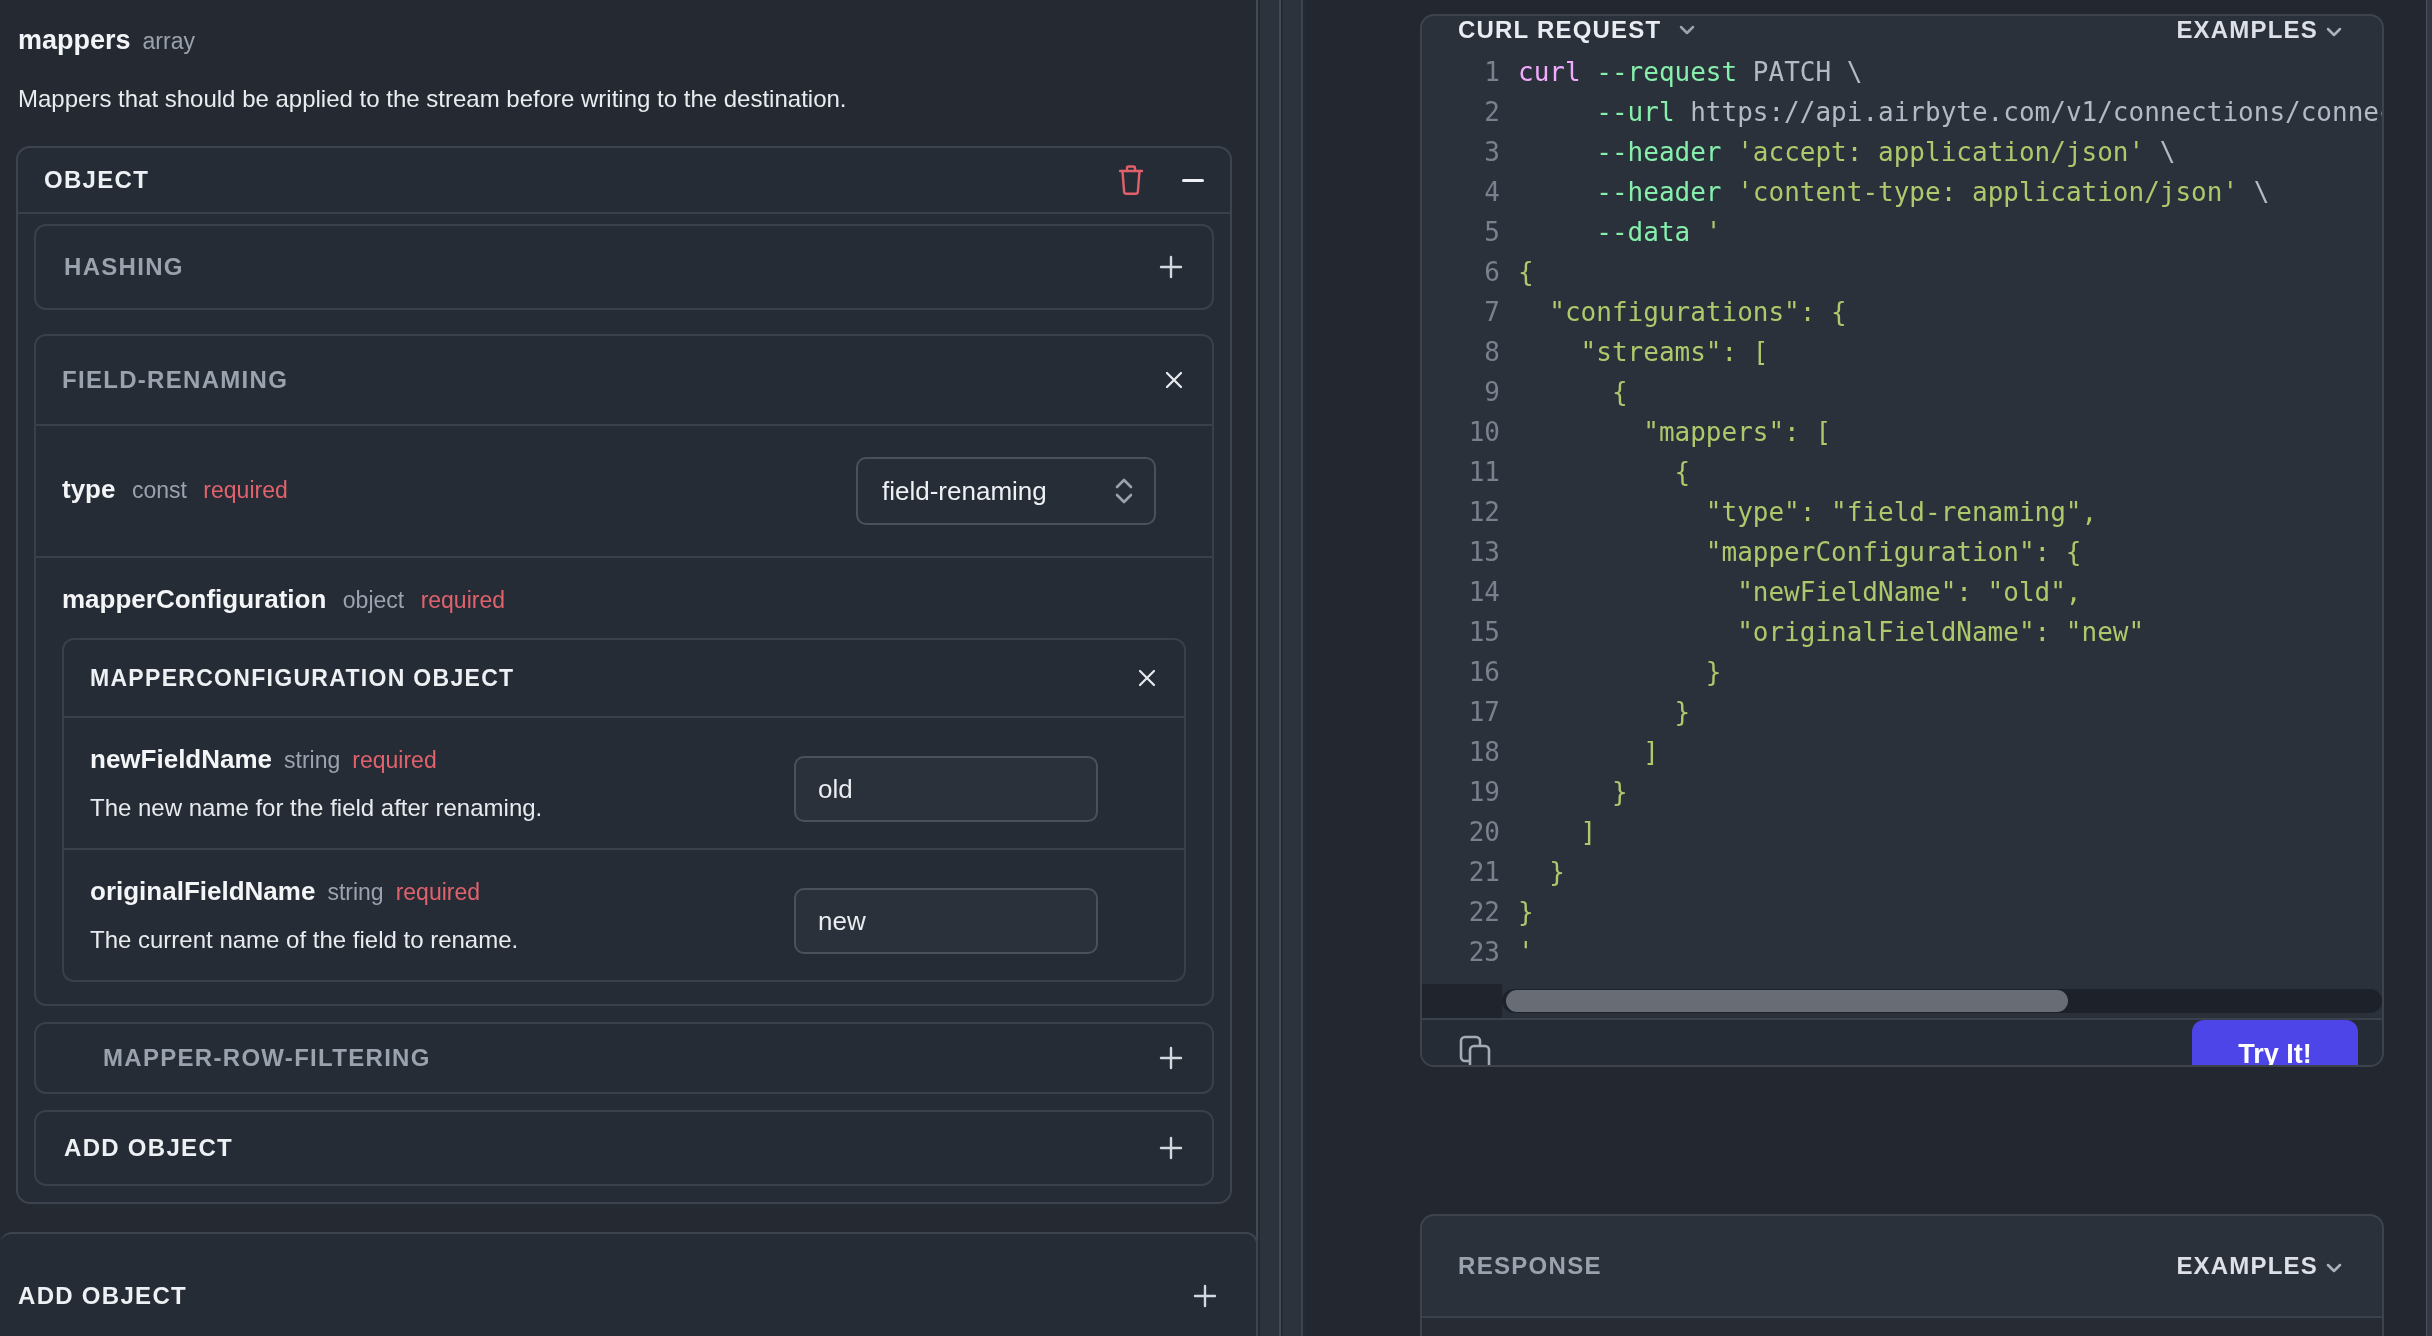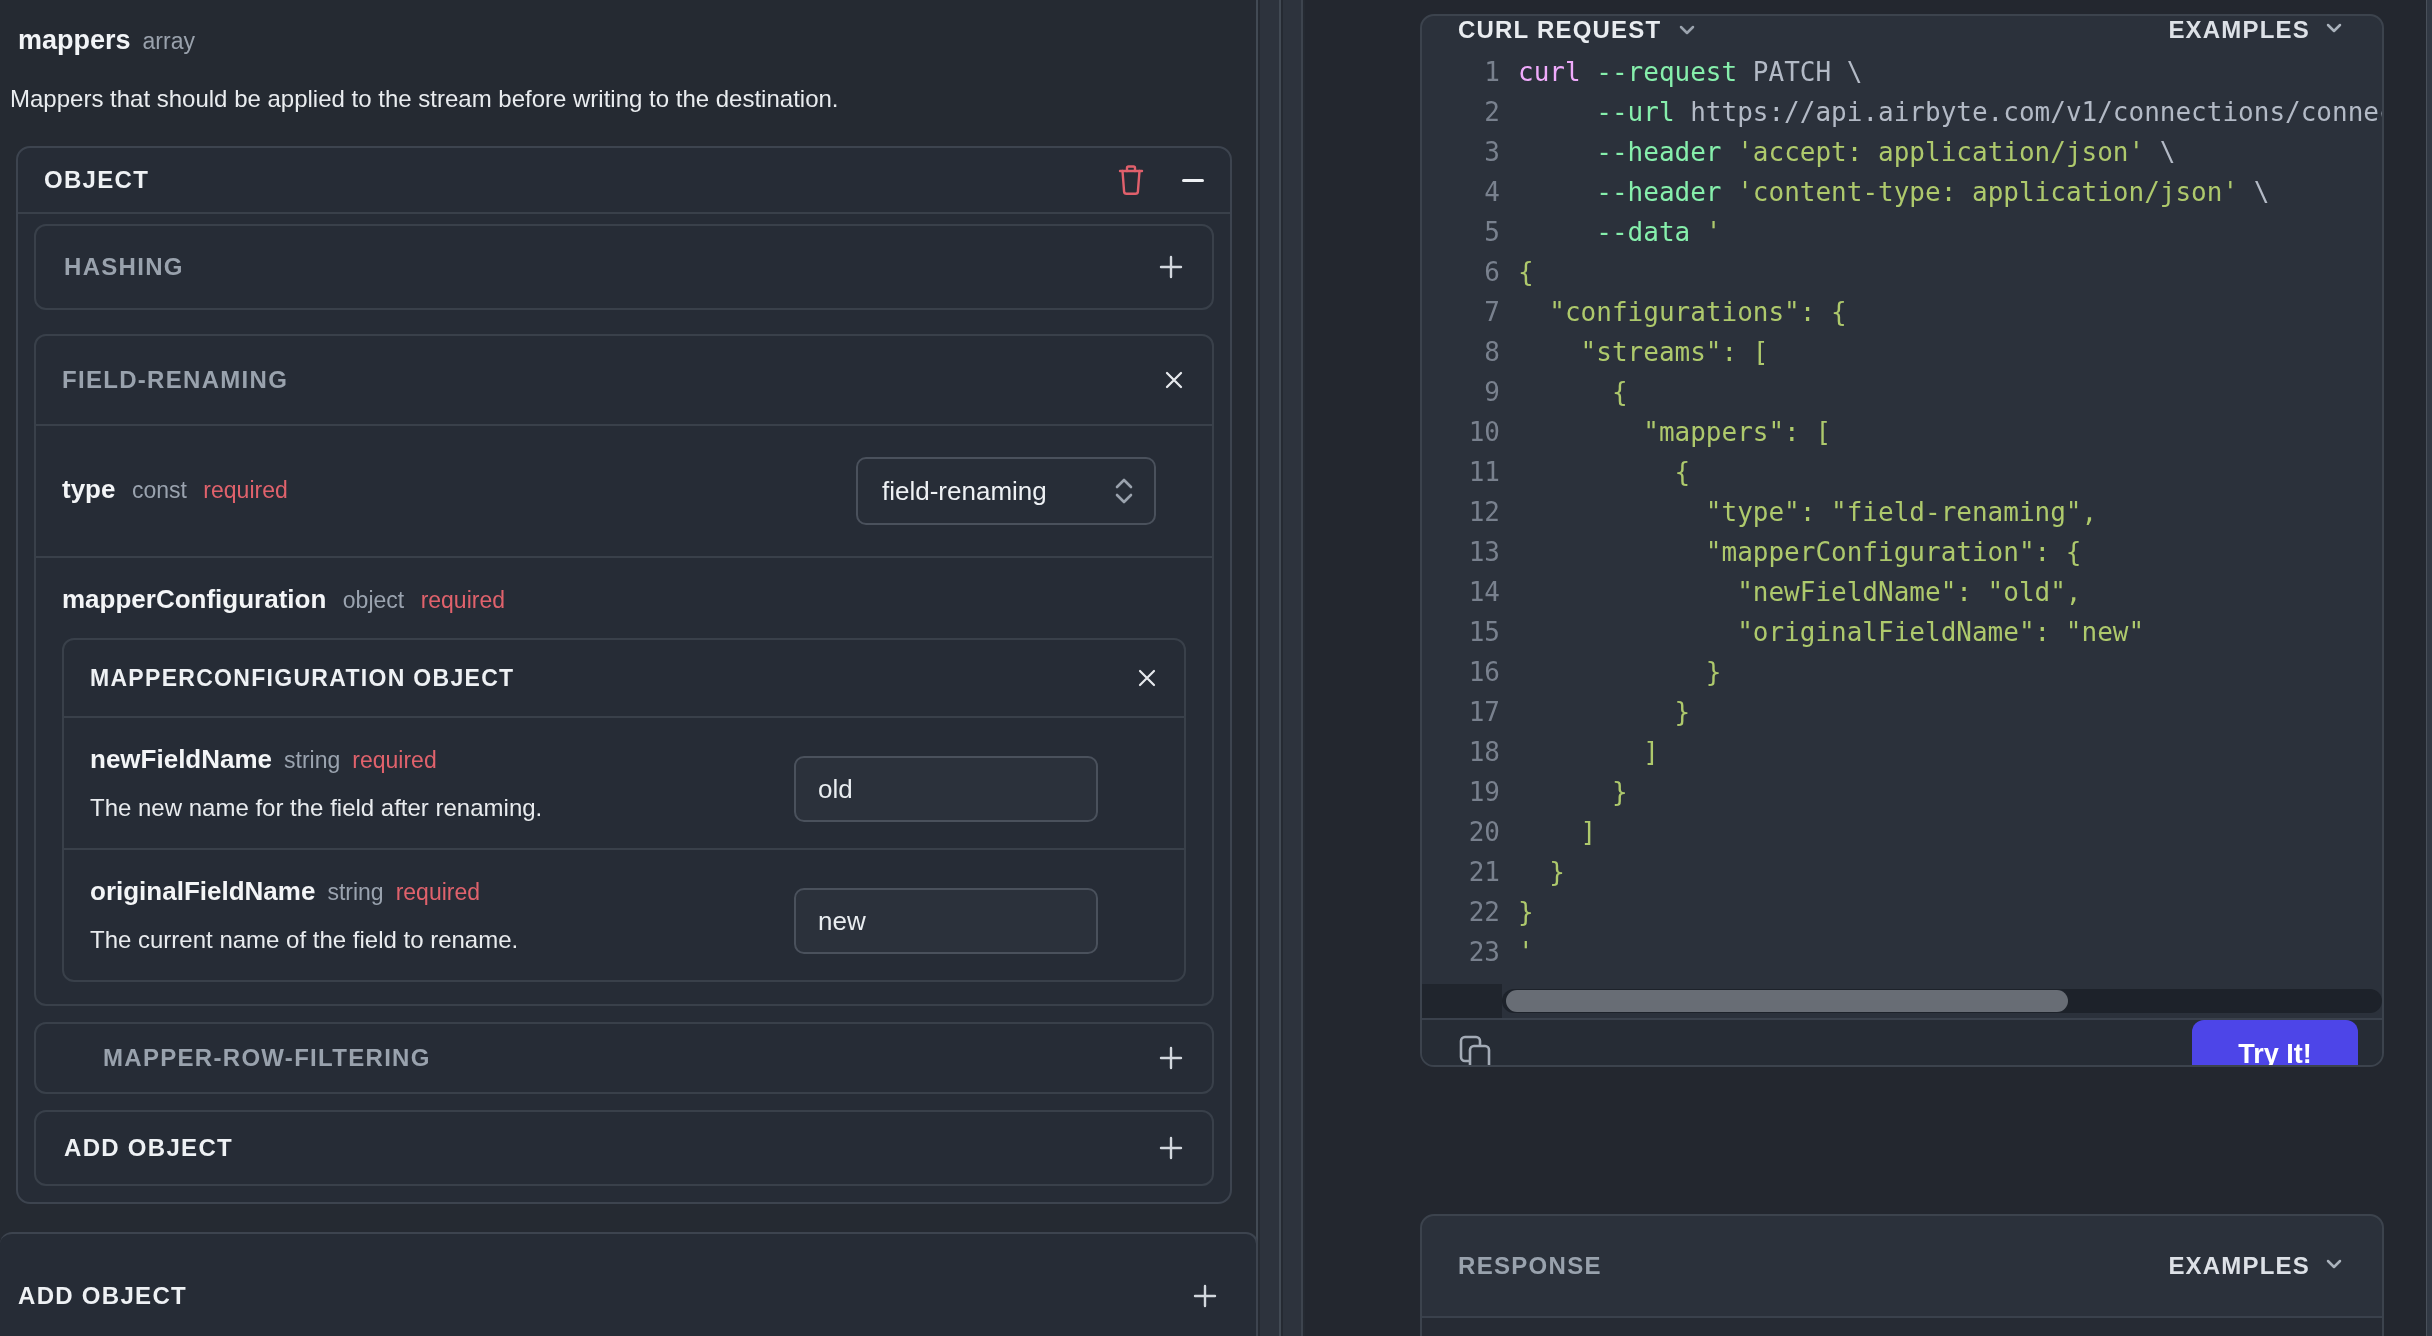--- a/index.html
+++ b/index.html
@@ -15,21 +15,21 @@
   .gutter-a  { position:absolute; left:1260px; top:0; width:21px; height:1336px; background:#2d333d; border-right:2px solid #424a54; }
   .gutter-b  { position:absolute; left:1283px; top:0; width:20px; height:1336px; background:#2d333d; border-right:2px solid #3d444e; }
   .right-col { position:absolute; left:1305px; top:0; width:1121px; height:1336px; background:#23272f; }
   .page-scrollbar { position:absolute; right:0; top:0; width:6px; height:1336px; background:#323944; border-left:1px solid #49505a; }
 
   
   .left-inner { position:relative; width:1258px; }
   .doc-title { margin:25px 0 0 18px; }
   .doc-title .t-name { font-size:27px; font-weight:700; color:#f2f4f7; }
   .doc-title .t-type { font-size:23px; color:#99a1ac; margin-left:12px; }
-  .doc-desc { margin:29px 18px 0 10px; font-size:24px; color:#e9ecef; }
+  .doc-desc { margin:29px 18px 0 18px; font-size:24px; color:#e9ecef; }
 
   .card {
     background:#262c36; border:2px solid #3d444f; border-radius:14px;
   }
   .object-card { margin:33px 0 0 16px; width:1216px; }
   .card-header {
     height:66px; display:flex; align-items:center; padding:0 26px;
     border-bottom:2px solid #39404a;
   }
   .hdr-label { font-size:24px; font-weight:700; letter-spacing:1.3px; color:#eef1f4; }
@@ -79,21 +79,21 @@
   .outer-add-hdr { height:125px; display:flex; align-items:center; padding:0 38px 0 18px; border-bottom:2px solid #39404a; }
 
   
   .curl-card {
     position:absolute; left:1420px; top:14px; width:964px; height:1053px;
     background:#2b313b; border:2px solid #3c434d; border-radius:14px; overflow:hidden;
     display:flex; flex-direction:column;
   }
   .curl-header { height:74px; display:flex; align-items:center; padding:0 36px; }
   .curl-title { font-size:24px; font-weight:700; letter-spacing:1.2px; color:#e9ecf0; }
-  .examples { display:flex; align-items:flex-start; gap:12px; cursor:pointer; }
+  .examples { display:flex; align-items:flex-end; gap:4px; cursor:pointer; }
   .examples .ex-label { font-size:24px; font-weight:700; letter-spacing:1.2px; color:#dde1e7; }
 
   .code-area { flex:none; height:940px; overflow:hidden; padding-top:8px; }
   .code-line { display:flex; height:40px; line-height:40px; font-family:"DejaVu Sans Mono", monospace; font-size:26px; white-space:pre; }
   .code-line .ln { width:78px; text-align:right; color:#79818e; flex:none; }
   .code-line .ct { margin-left:18px; }
   .tok-t { color:#b3bac6; }
   .tok-p { color:#86efac; }
   .tok-o { color:#f0abfc; }
   .tok-g { color:#aec96c; }

